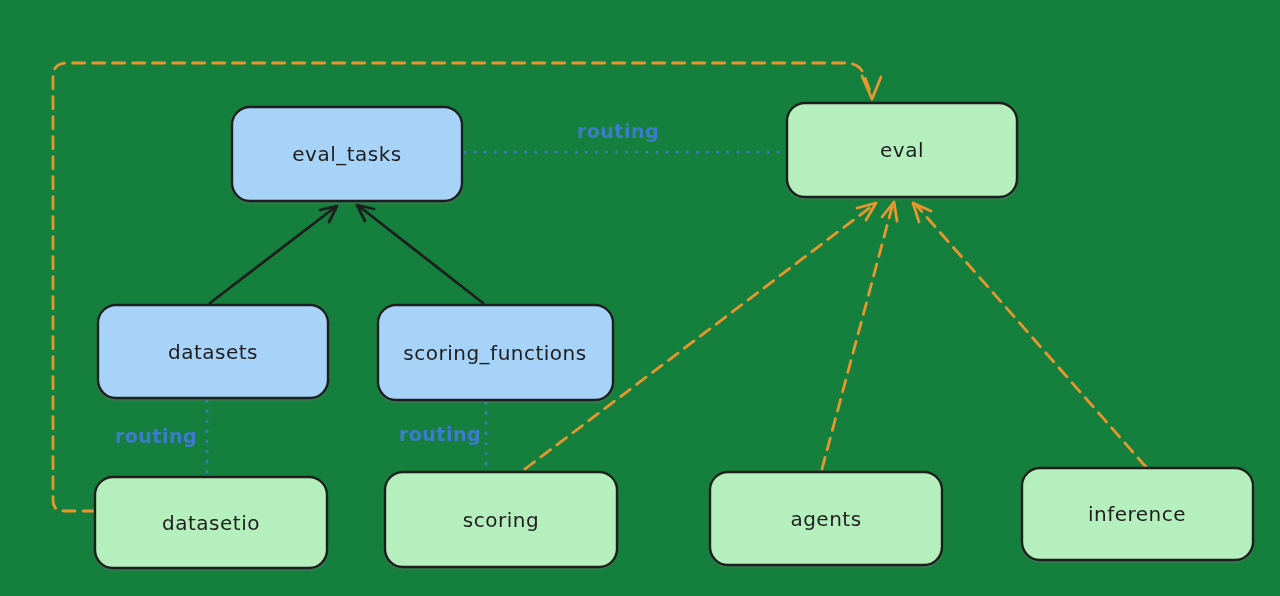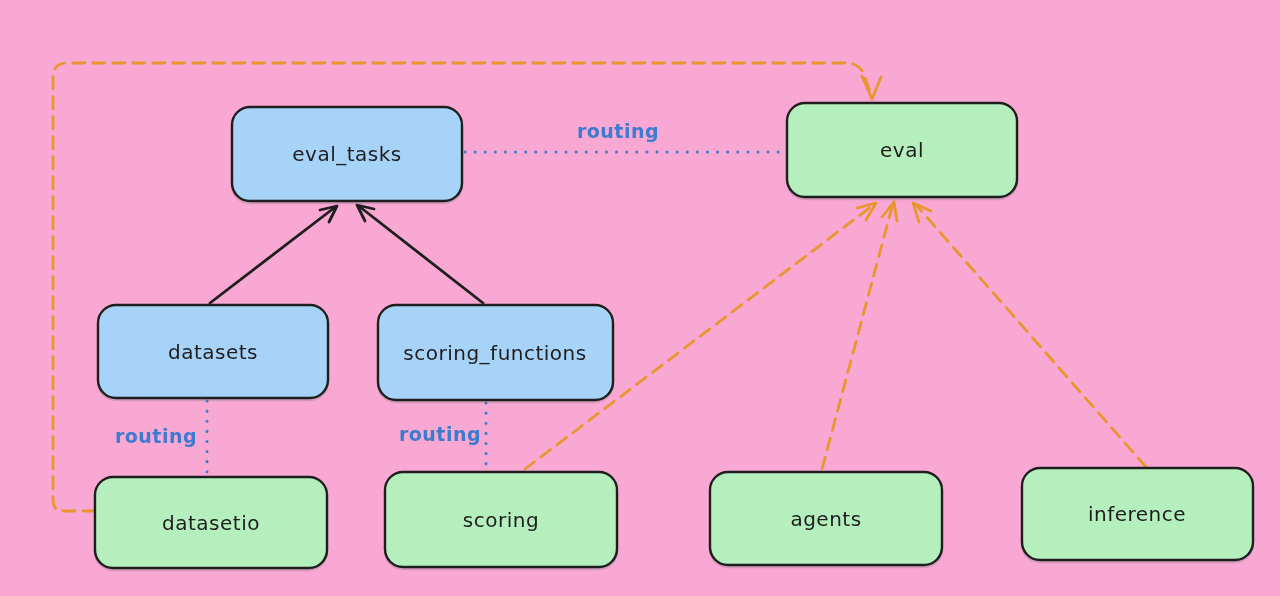--- a/index.html
+++ b/index.html
@@ -8,21 +8,21 @@
     background: #ffffff;
     width: 1280px;
     height: 596px;
     overflow: hidden;
     font-family: "DejaVu Sans", sans-serif;
   }
   .canvas {
     position: relative;
     width: 1280px;
     height: 596px;
-    background: #f9a8d4;
+    background: #15803d;
   }
   svg { display: block; }
 
   .node-rect {
     stroke: #1e1e1e;
     stroke-width: 2.4;
     filter: drop-shadow(0.5px 2.5px 0px rgba(110,110,110,0.28));
   }
   .node-label {
     font-family: "DejaVu Sans", sans-serif;

